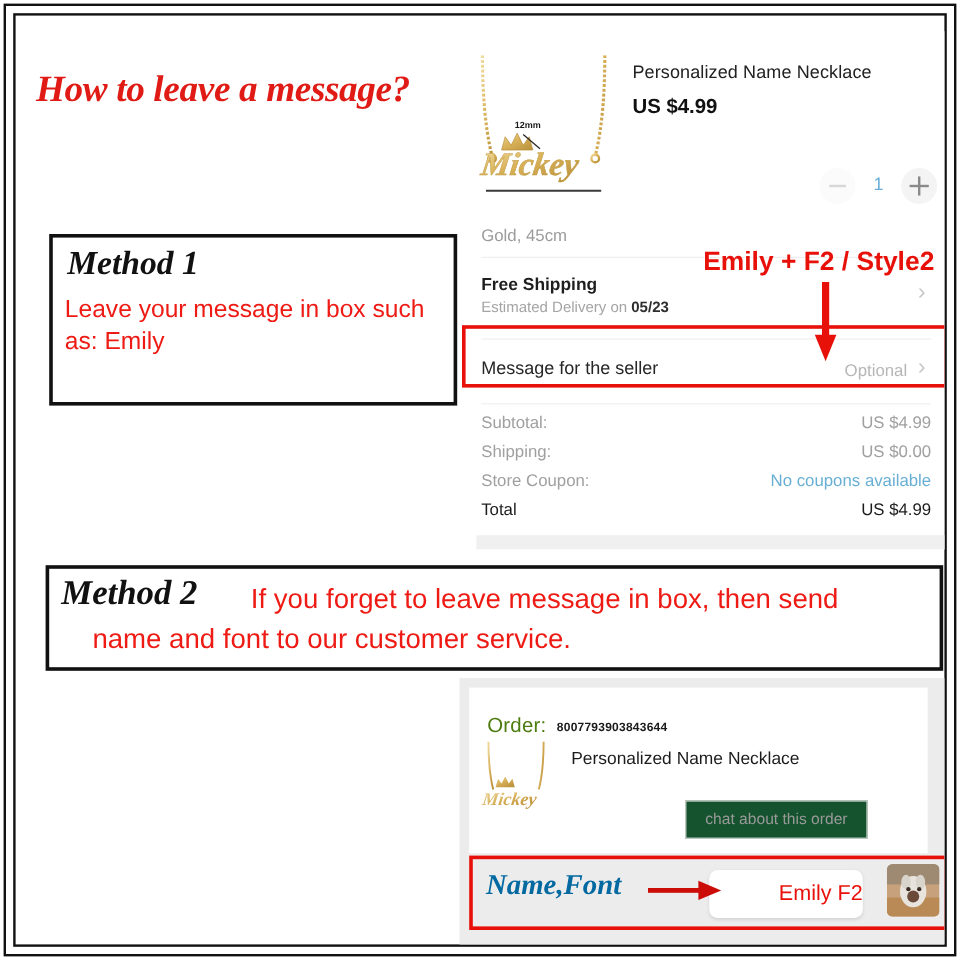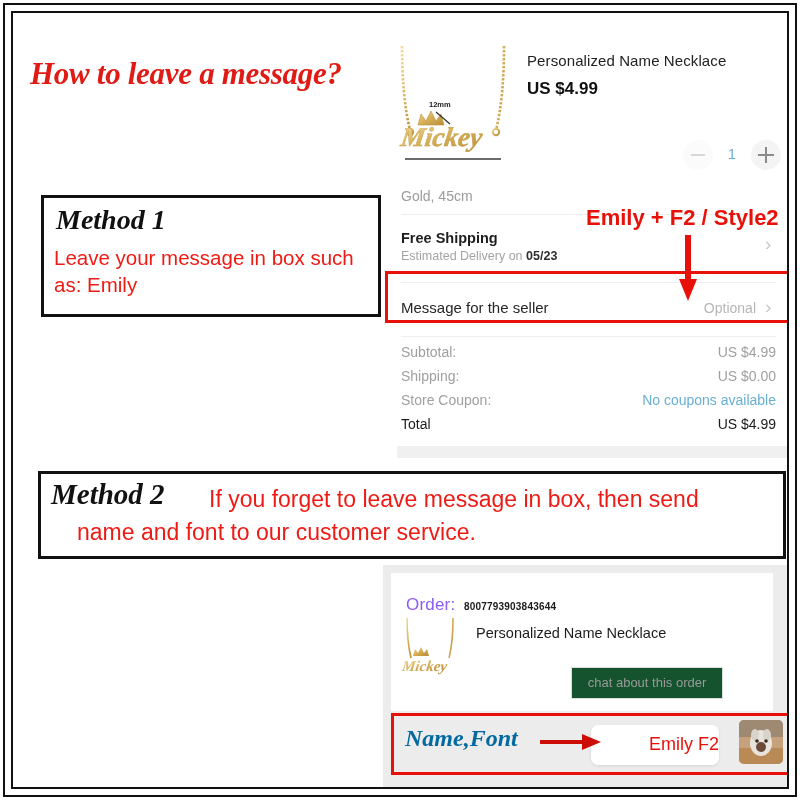--- a/index.html
+++ b/index.html
@@ -54,21 +54,21 @@
 
   
   .method-box {
     position: absolute;
     box-sizing: border-box;
     border: 3px solid #111;
     background: #ffffff;
   }
   #method1-box {
     left: 28px; top: 182px;
-    width: 340px; height: 122px;
+    width: 340px; height: 143px;
   }
   .method-label {
     font-family: "Liberation Serif", "DejaVu Serif", serif;
     font-style: italic;
     font-weight: bold;
     color: #111;
   }
   #method1-label {
     position: absolute;
     left: 12px; top: 6px;
@@ -317,21 +317,21 @@
   .order-card {
     position: absolute;
     left: 8px; top: 8px;
     width: 382px; height: 138px;
     background: #ffffff;
   }
   .order-label {
     position: absolute;
     left: 15px; top: 22px;
     font-size: 17px;
-    color: #8b5cf6;
+    color: #4d7c0f;
     letter-spacing: 0.2px;
   }
   .order-number {
     position: absolute;
     left: 73px; top: 28px;
     font-size: 10px;
     font-weight: bold;
     color: #1a1a1a;
     letter-spacing: 0.2px;
   }

